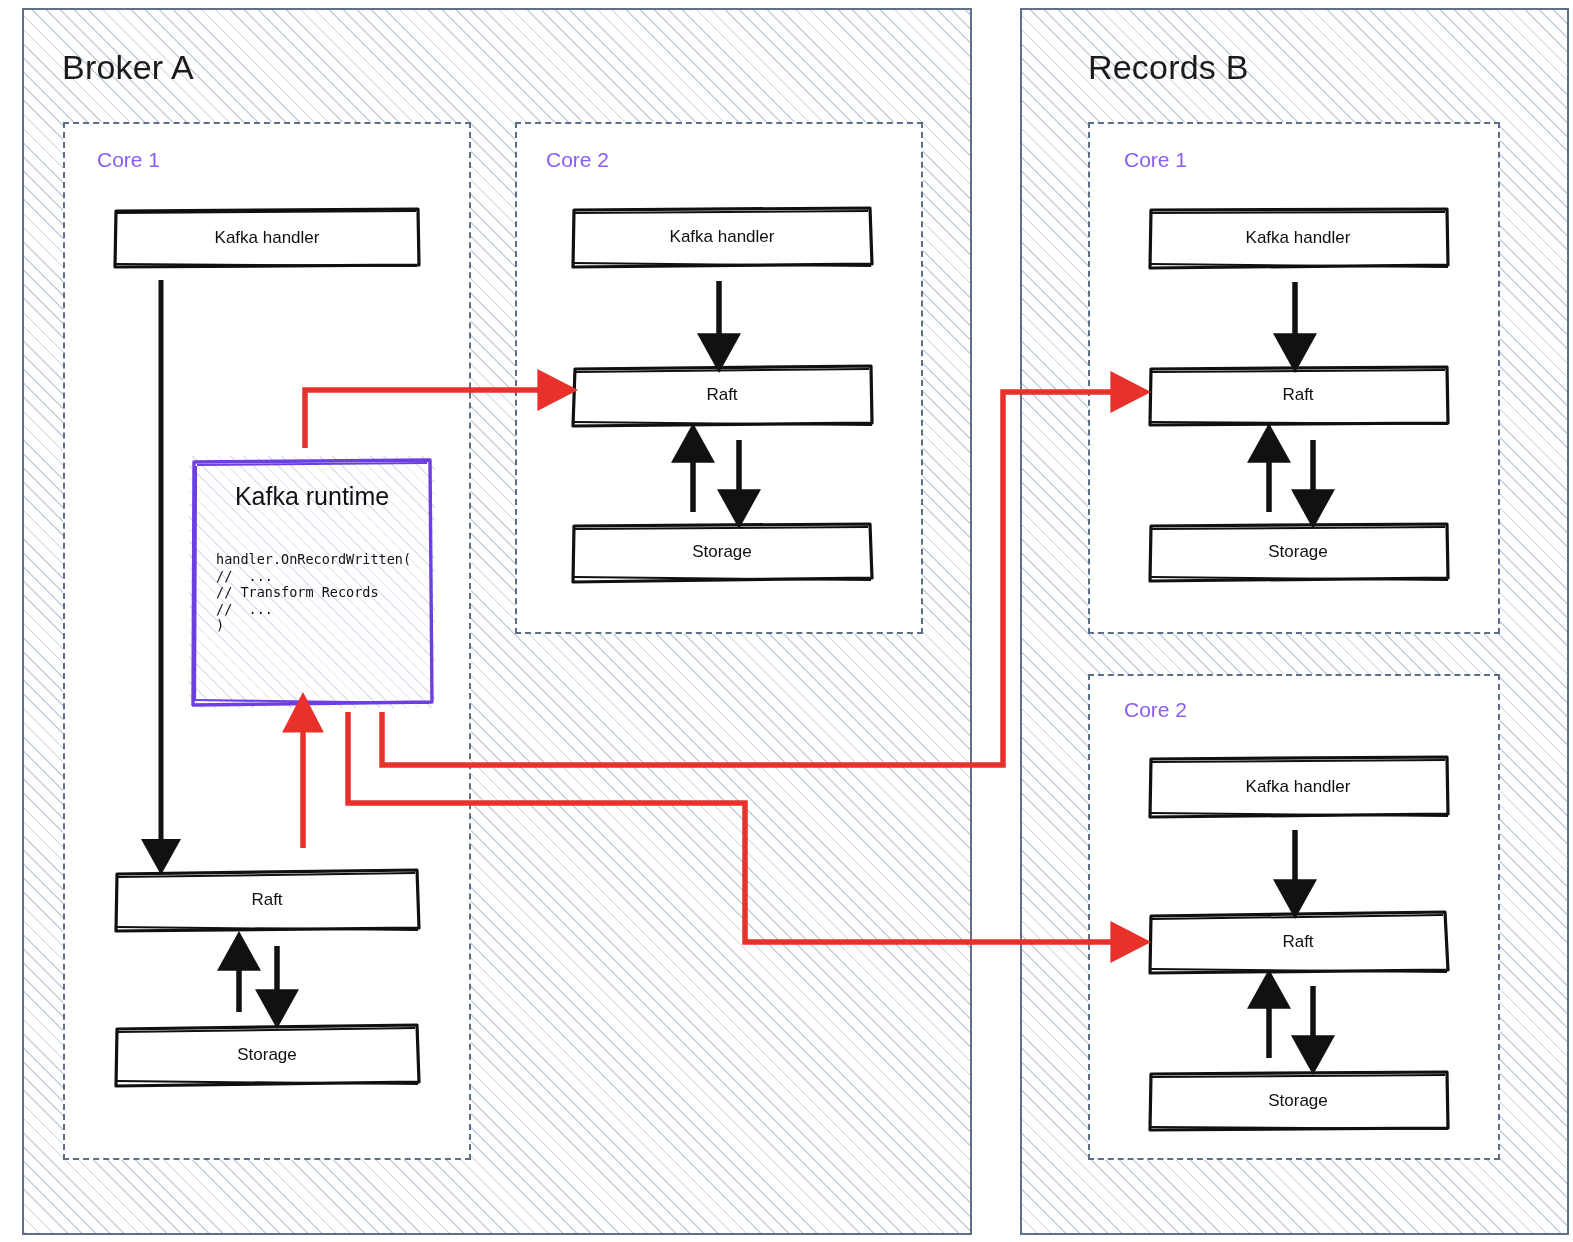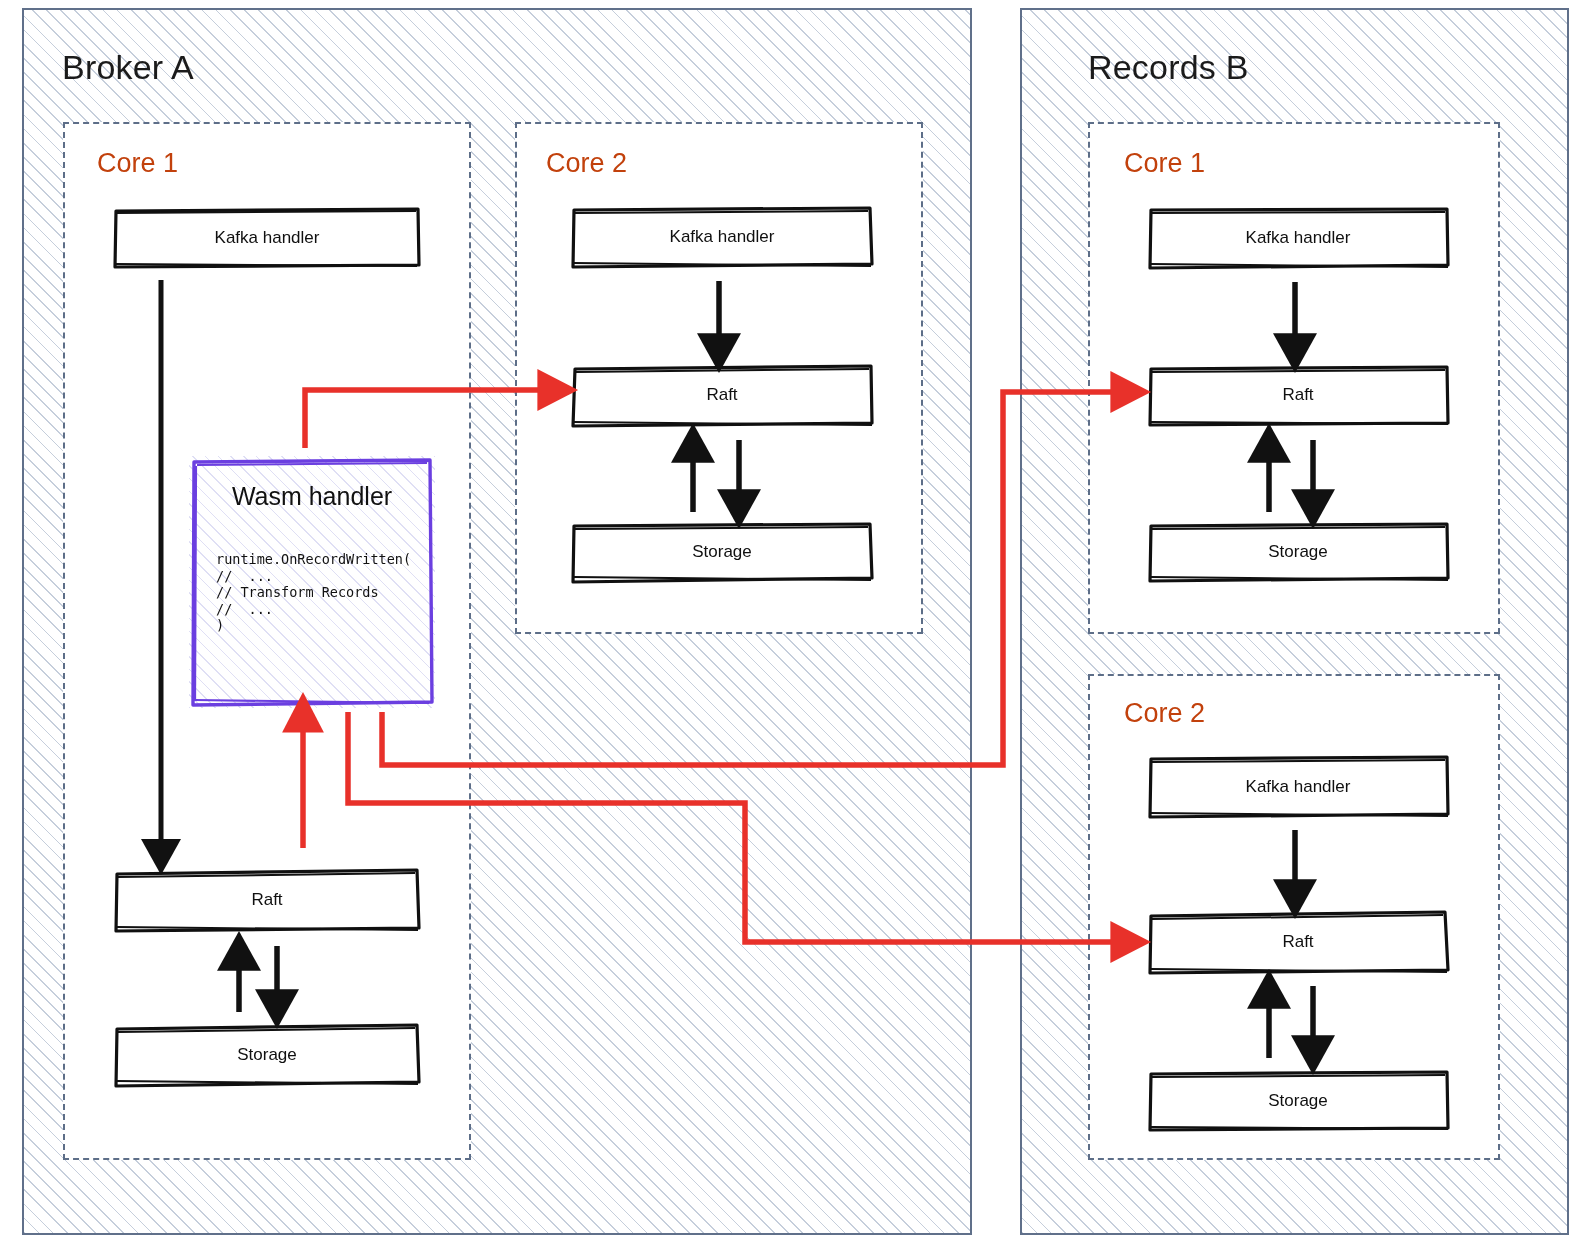--- a/index.html
+++ b/index.html
@@ -28,22 +28,22 @@
 
   
   .core{
     position:absolute;
     border:2.5px dashed #5d6e88;
     background:#ffffff;
     box-sizing:border-box;
   }
   .core-title{
     position:absolute;
-    font-size:27px;
-    color:#c2410c;
+    font-size:21px;
+    color:#8b5cf6;
     white-space:nowrap;
   }
 
   
   .node{
     position:absolute;
     box-sizing:border-box;
   }
   .node .sk{position:absolute;inset:0;}
   .node .lbl{
@@ -110,22 +110,22 @@
     <div class="lbl">Kafka handler</div>
   </div>
 
   <div class="wasm" style="left:189px;top:456px;width:246px;height:252px;">
     <svg class="sk" viewBox="0 0 246 252" preserveAspectRatio="none">
       <path d="M5,6 L241,4 L243,246 L4,249 Z" fill="none" stroke="#6b3fe0" stroke-width="3.4" stroke-linejoin="round"></path>
       <path d="M8,9 L238,7" fill="none" stroke="#6b3fe0" stroke-width="2.2"></path>
       <path d="M6,244 L240,247" fill="none" stroke="#6b3fe0" stroke-width="2.2"></path>
       <path d="M7,10 L6,245" fill="none" stroke="#6b3fe0" stroke-width="2.2"></path>
     </svg>
-    <div class="wasm-title">Wasm handler</div>
-    <div class="wasm-code">runtime.OnRecordWritten(
+    <div class="wasm-title">Kafka runtime</div>
+    <div class="wasm-code">handler.OnRecordWritten(
 //  ...
 // Transform Records
 //  ...
 )</div>
   </div>
 
   <div class="node" style="left:113px;top:866px;width:308px;height:68px;">
     <svg class="sk" viewBox="0 0 308 68" preserveAspectRatio="none">
       <path d="M4,8 L304,4 L306,62 L3,65 Z" fill="#fff" stroke="#101010" stroke-width="3.2" stroke-linejoin="round"></path>
       <path d="M5,11 L302,7" fill="none" stroke="#101010" stroke-width="2"></path>

